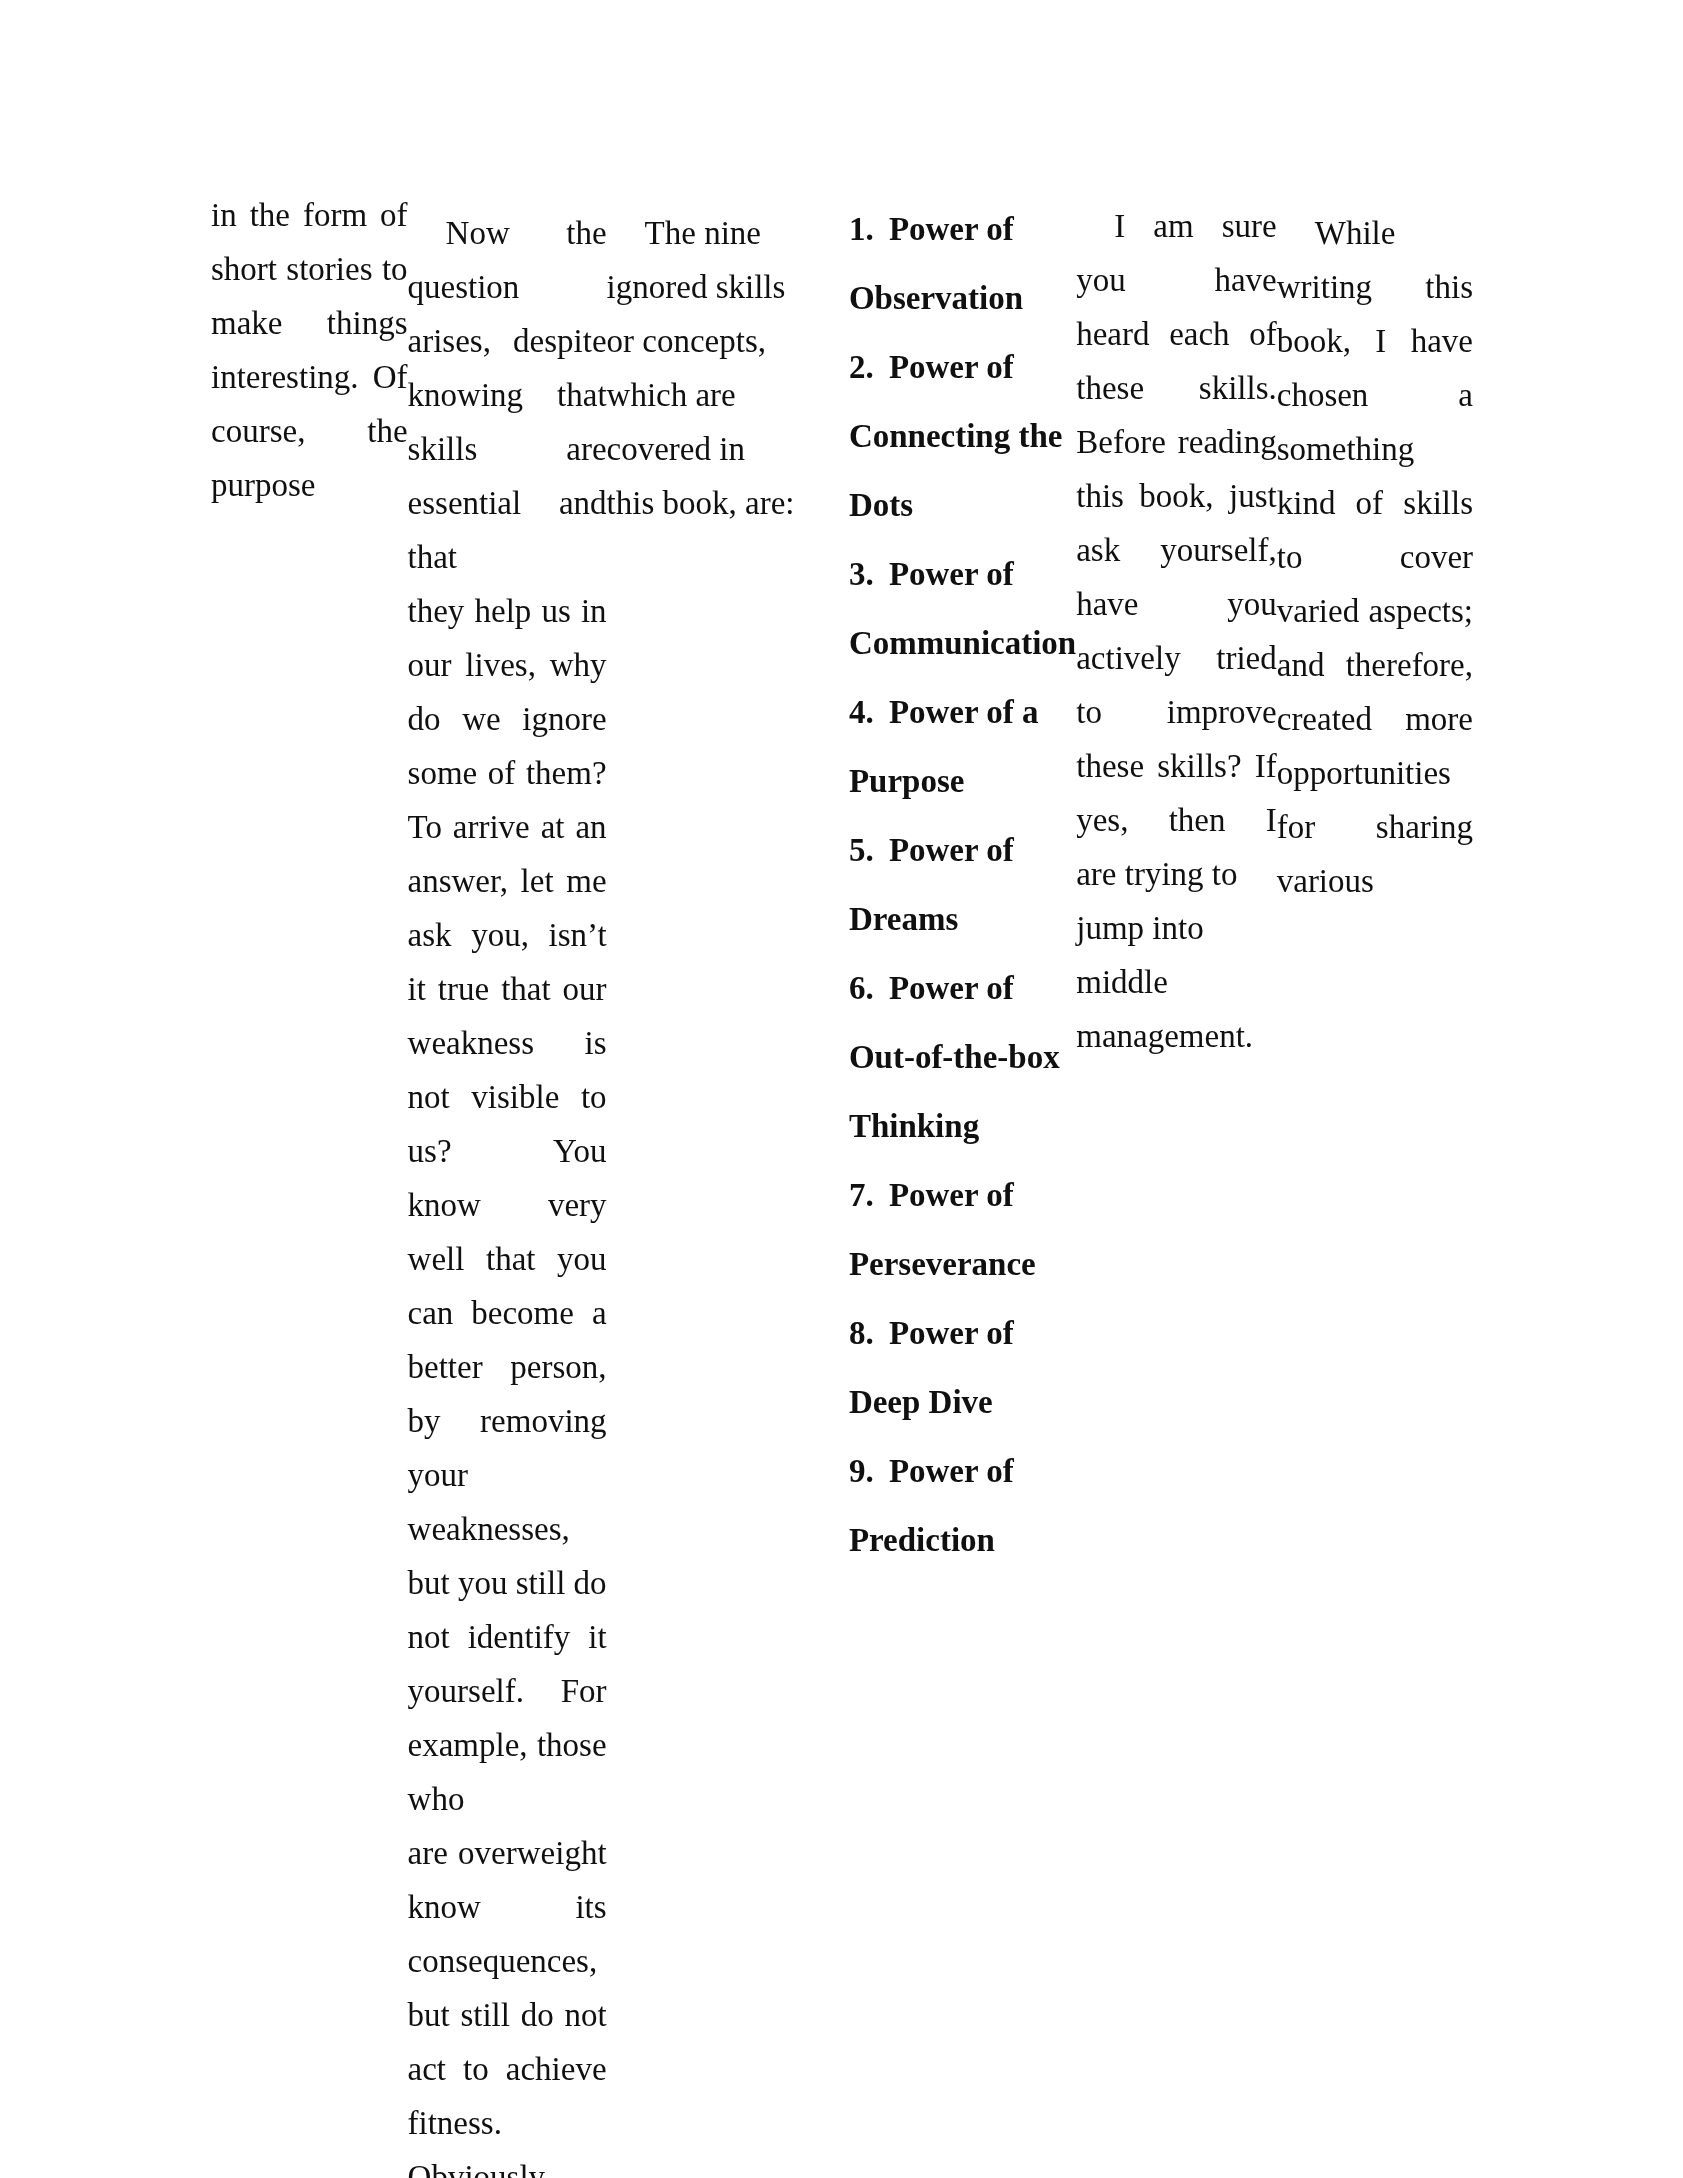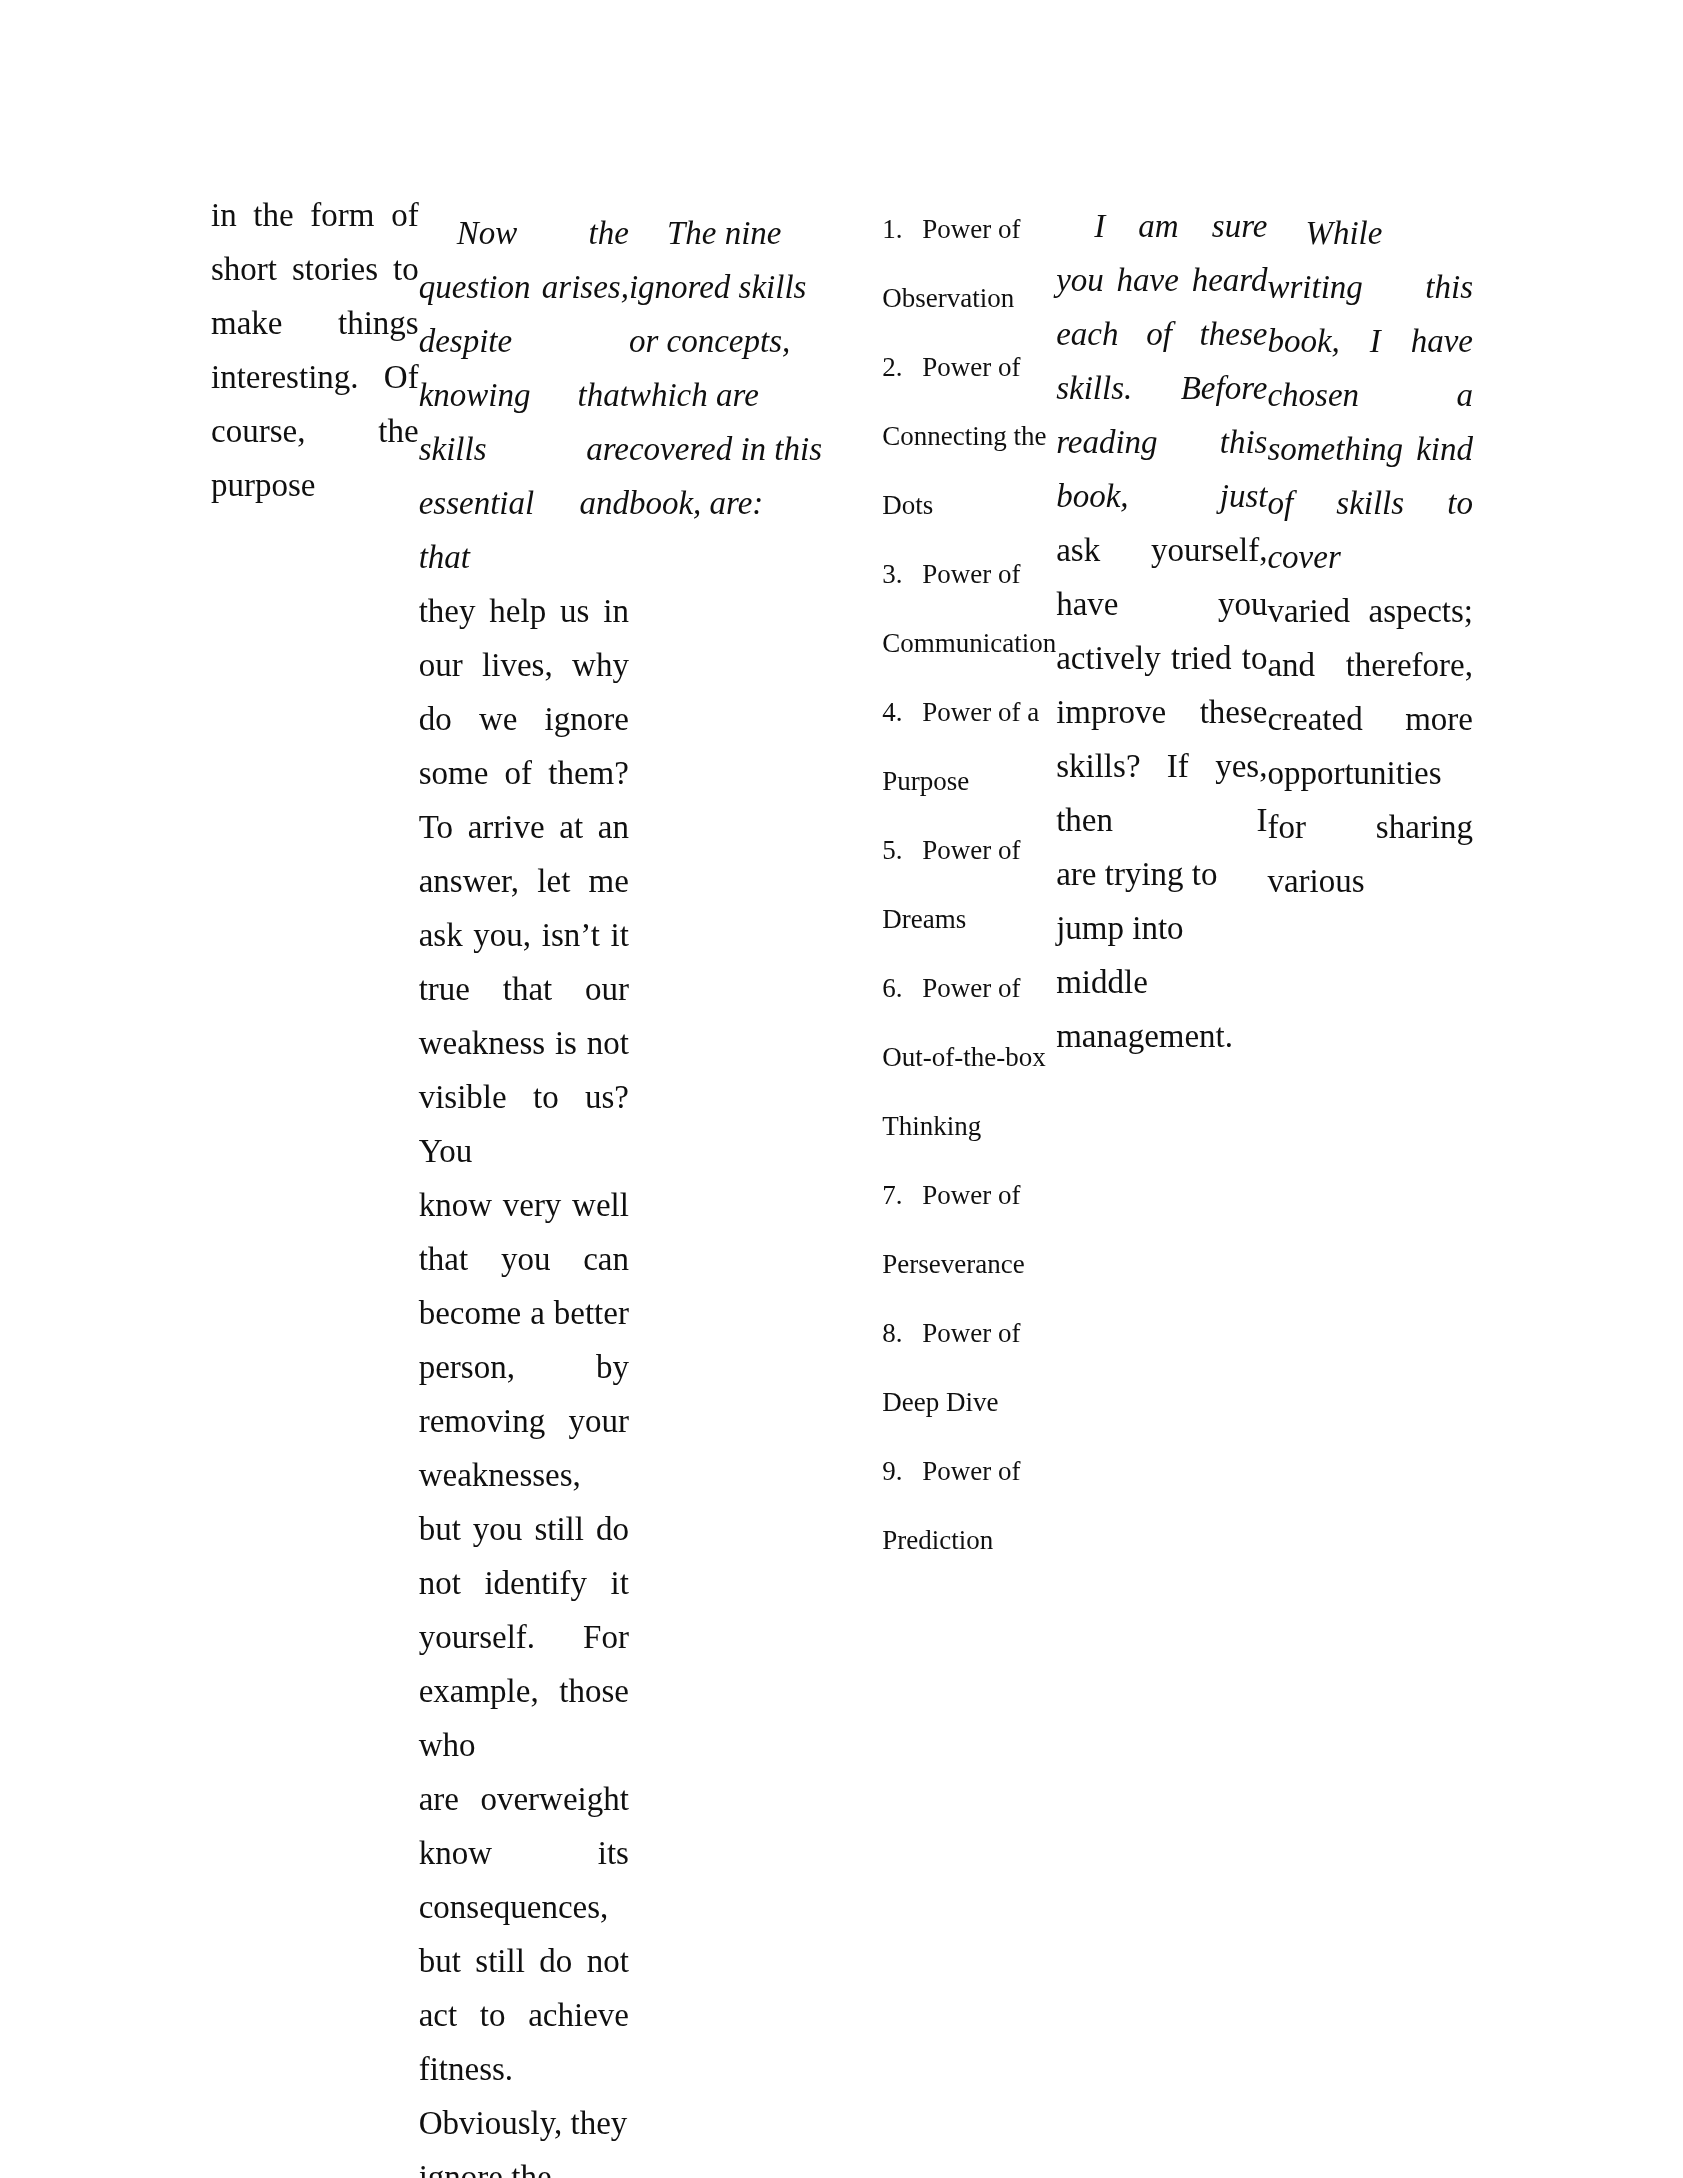--- a/index.html
+++ b/index.html
@@ -39,32 +39,32 @@
     line-height: 54px;
     text-align: left;
     white-space: normal;
   }
   .line.justified {
     text-align: justify;
     text-align-last: justify;
   }
   .para.indent .line:first-child {
     text-indent: 38px;
-    font-style: italic;
   }
   .list {
     margin-top: 7px;
   }
   .list + .para {
     margin-top: 11px;
   }
   .list-item {
-    font-size: 27px;
+    font-size: 33px;
     line-height: 69px;
     padding-left: 51px;
+    font-weight: bold;
   }
   .num {
     display: inline-block;
     width: 40px;
   }
 </style>
 </head>
 <body style="background: rgb(255, 255, 255);">
 
 <div class="page" style="background: rgb(255, 255, 255); color: rgb(16, 16, 16);">

